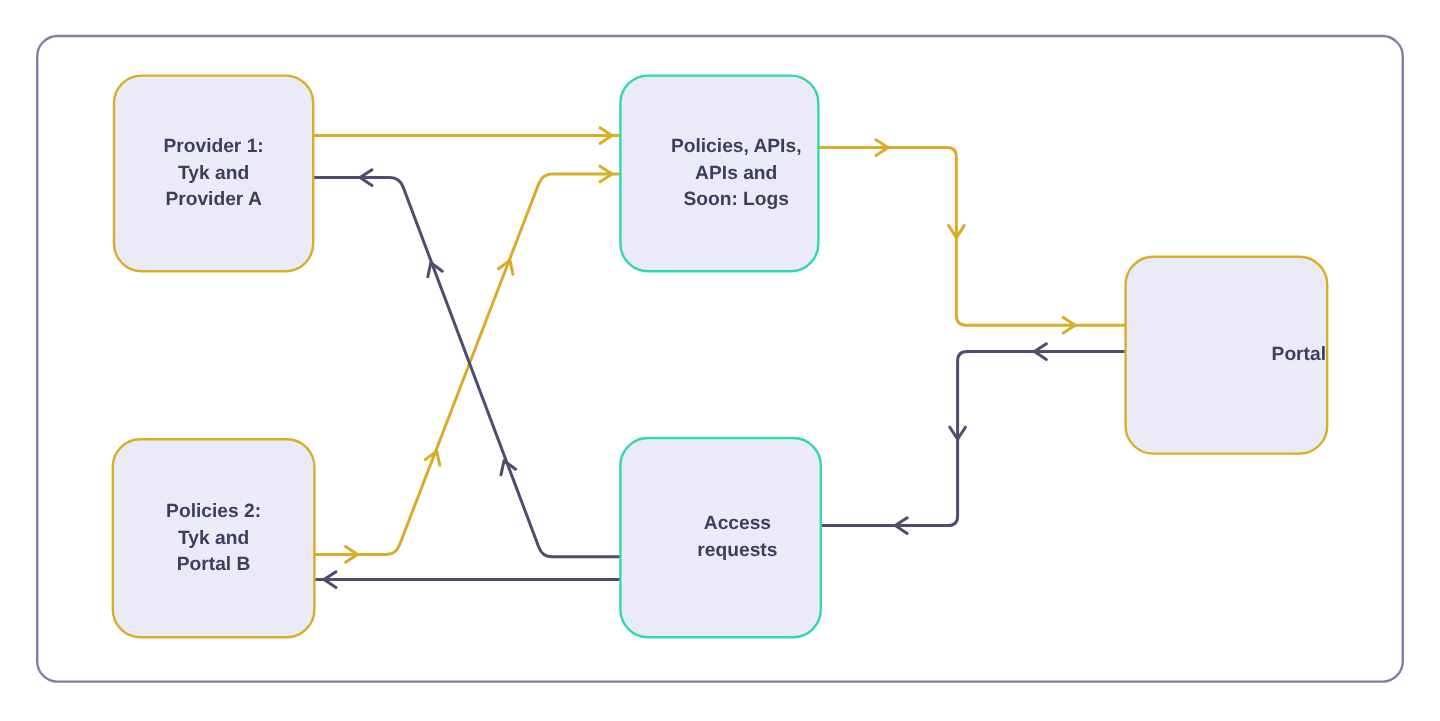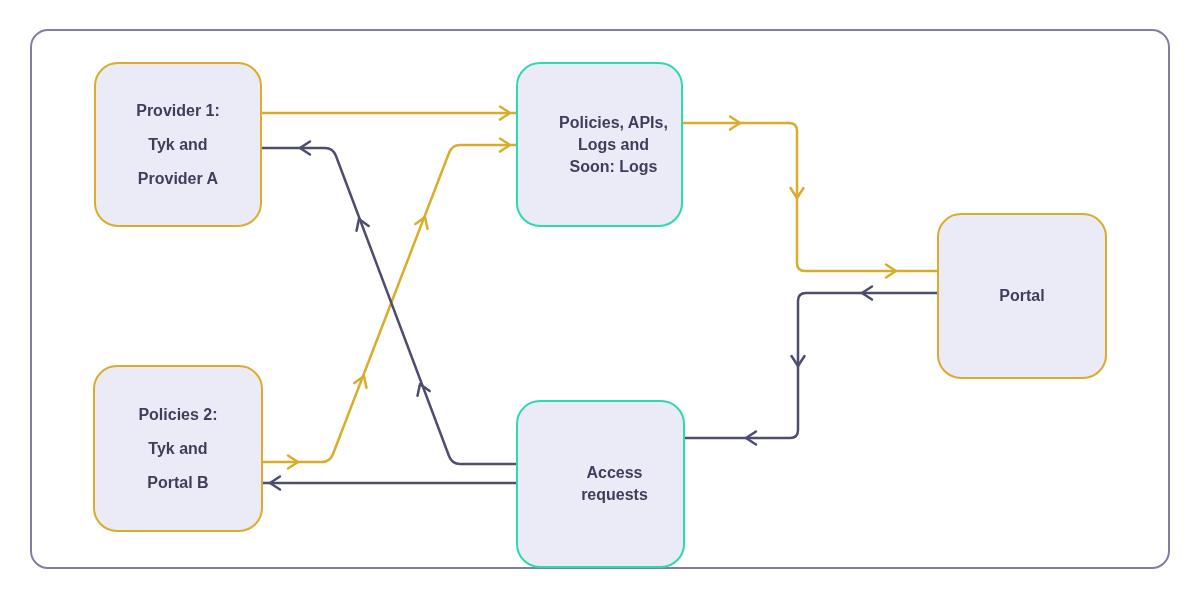--- a/index.html
+++ b/index.html
@@ -20,27 +20,27 @@
     position:absolute;left:30px;top:29px;width:1140px;height:540px;
     border:2px solid var(--frame-border);border-radius:18px;background:#ffffff;
   }
   svg.edges{position:absolute;left:0;top:0;width:1200px;height:601px;}
   .node{
     position:absolute;border-radius:24px;background:var(--node-fill);
     display:flex;flex-direction:column;align-items:center;justify-content:center;
     color:var(--text);font-size:16px;line-height:22px;font-weight:600;
     text-align:center;
   }
-  .node.yellow{border:2px solid var(--yellow);gap:12px;}
+  .node.yellow{border:2px solid var(--yellow);}
   .node.teal{border:2px solid var(--teal);padding-left:28px;}
   #node-provider-1{left:94px;top:62px;width:168px;height:165px;}
   #node-provider-2{left:93px;top:365px;width:170px;height:167px;}
   #node-policies{left:516px;top:62px;width:167px;height:165px;}
-  #node-access{left:516px;top:364px;width:169px;height:168px;margin-top:36px;}
-  #node-portal{left:937px;top:213px;width:170px;height:166px;}
+  #node-access{left:516px;top:364px;width:169px;height:168px;}
+  #node-portal{left:937px;top:213px;width:170px;height:166px;align-items:flex-end;}
 </style>
 </head>
 <body>
 
 <div class="frame"></div>
 
 <svg class="edges" viewBox="0 0 1200 601" fill="none" xmlns="http://www.w3.org/2000/svg">
   <defs>
     <path id="arr" d="M-10,-6.5 L0,0 L-10,6.5" fill="none" stroke-width="2.5" stroke-linecap="round" stroke-linejoin="round"></path>
   </defs>
@@ -92,21 +92,21 @@
 </div>
 
 <div class="node yellow" id="node-provider-2">
   <span>Policies 2:</span>
   <span>Tyk and</span>
   <span>Portal B</span>
 </div>
 
 <div class="node teal" id="node-policies">
   <span>Policies, APIs,</span>
-  <span>Logs and</span>
+  <span>APIs and</span>
   <span>Soon: Logs</span>
 </div>
 
 <div class="node teal" id="node-access">
   <span>Access</span>
   <span>requests</span>
 </div>
 
 <div class="node yellow" id="node-portal">
   <span>Portal</span>

